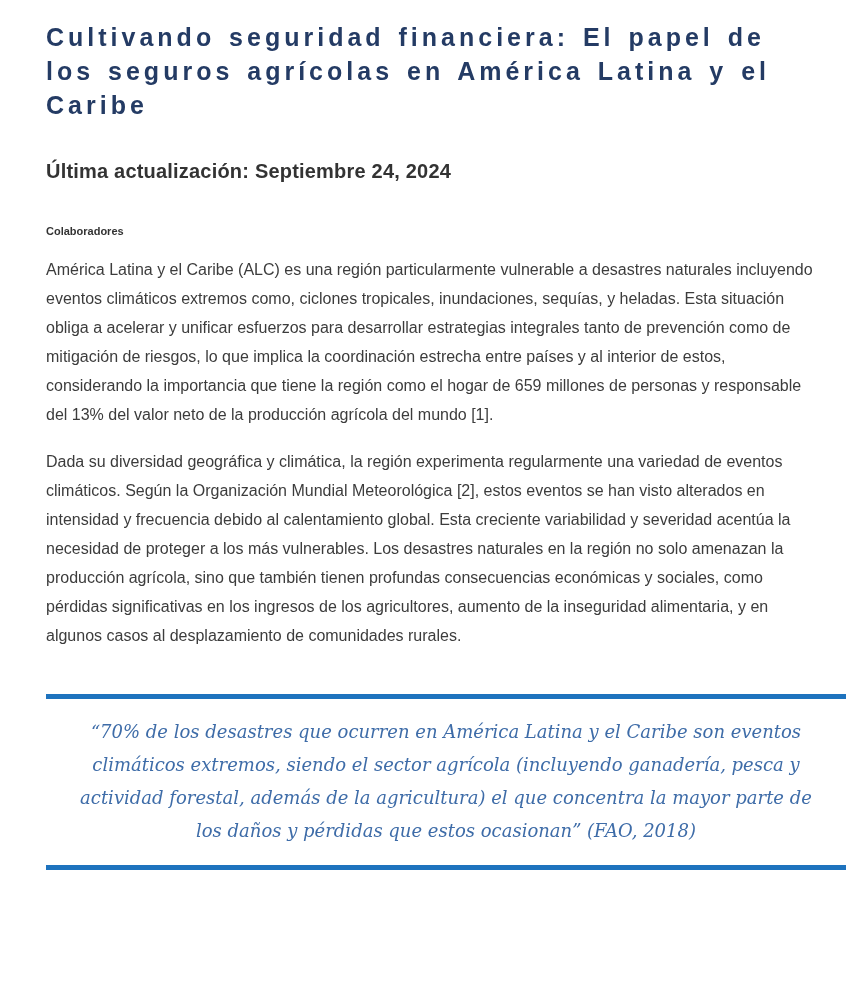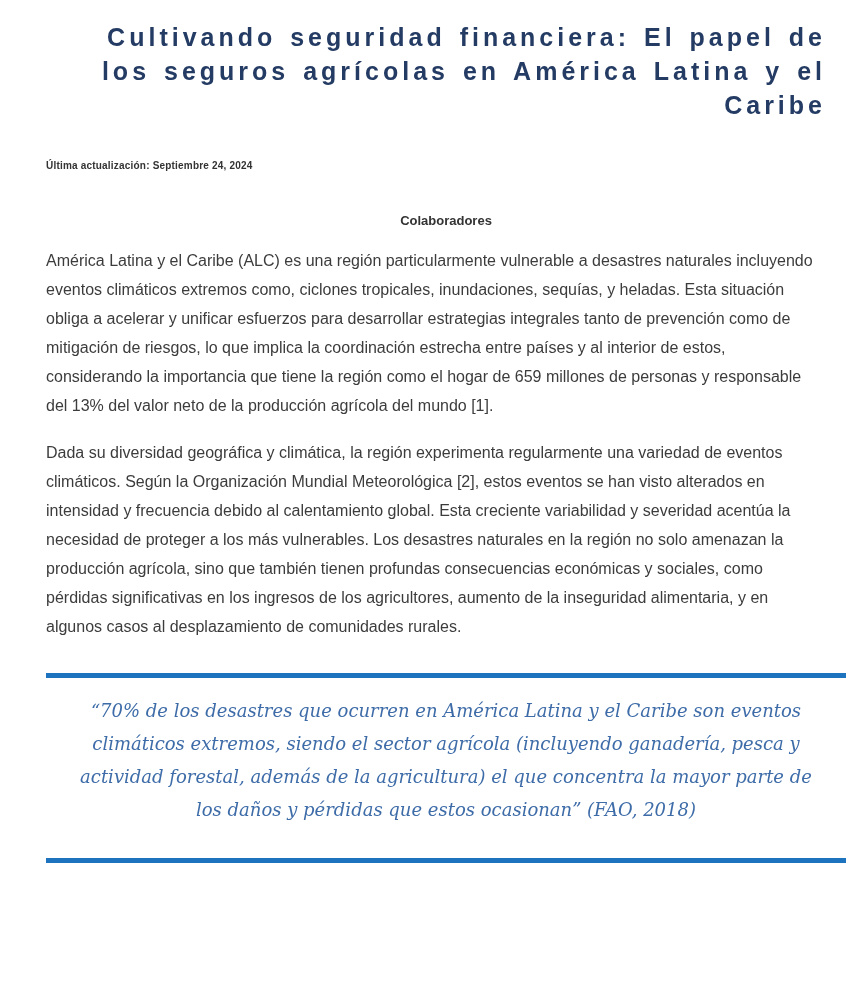--- a/index.html
+++ b/index.html
@@ -24,35 +24,33 @@
     margin:20px 0 0 46px;
   }
   h1.page-title{
     font-size:25px;
     font-weight:700;
     letter-spacing:4px;
     word-spacing:3px;
     line-height:34px;
     color:var(--title-color);
     max-width:780px;
-    text-align:right;
   }
   .last-updated{
     margin-top:38px;
-    font-size:10px;
+    font-size:20px;
     font-weight:700;
     color:var(--meta-text);
     letter-spacing:0.2px;
   }
   .contributors{margin-top:42px;}
   .contributors-label{
-    font-size:13px;
+    font-size:11px;
     font-weight:700;
     color:var(--meta-text);
-    text-align:center;
   }
   .contributor-chip{
     display:inline-block;
     margin-top:9px;
     background:var(--chip-bg);
     border-radius:8px;
     padding:13px 32px;
     font-size:14px;
     color:var(--chip-text);
     cursor:pointer;
@@ -64,25 +62,25 @@
     line-height:29px;
     color:var(--body-text);
   }
   .body-p:first-of-type{margin-top:27px;}
   .inline-link{
     color:var(--body-text);
     text-underline-offset:3px;
     cursor:pointer;
   }
   blockquote.quote-block{
-    margin-top:32px;
+    margin-top:44px;
     width:800px;
     border-top:5px solid var(--quote-rule);
     border-bottom:5px solid var(--quote-rule);
-    padding:16px 24px 32px 24px;
+    padding:16px 24px 18px 24px;
     text-align:center;
   }
   .quote-text{
     font-family:"DejaVu Serif","Liberation Serif",serif;
     font-style:italic;
     font-size:18px;
     line-height:33px;
     color:var(--quote-text);
   }
 </style>

